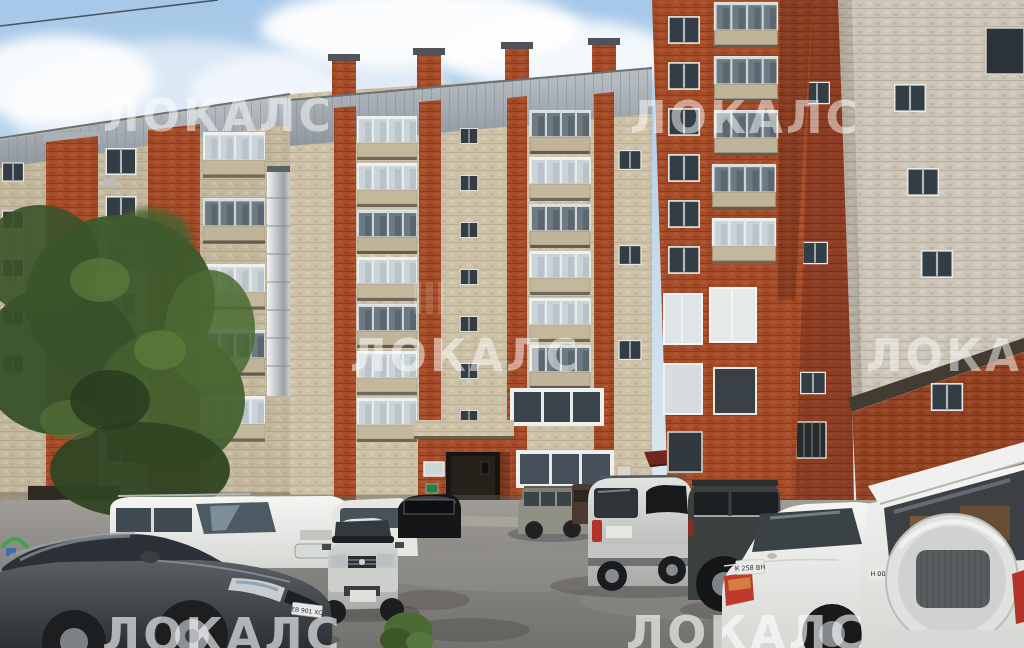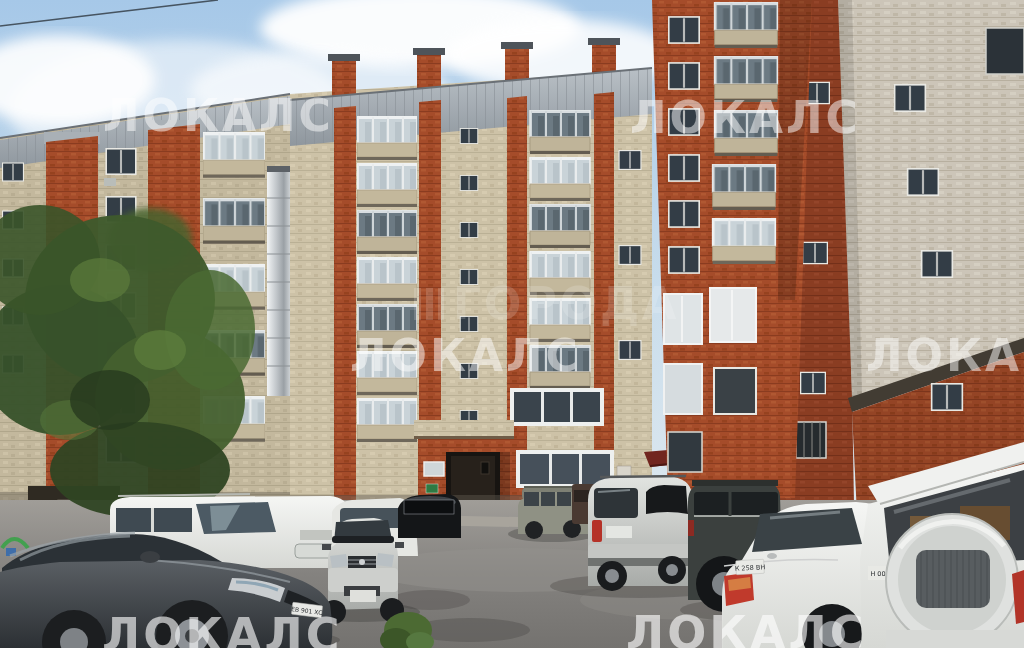--- a/index.html
+++ b/index.html
@@ -494,16 +494,15 @@
         <span>ЛОКАЛС</span>
       </div>
       <div class="wm" style="left: 102px; top: 612px; font-size: 46px; opacity: 0.62;">
         <span>ЛОКАЛС</span>
       </div>
       <div class="wm" style="left: 626px; top: 610px; font-size: 46px; opacity: 0.62;">
         <span>ЛОКАЛС</span>
       </div>
       <div class="wm" style="left: 414px; top: 282px; font-size: 44px; opacity: 0.16;">
         <span class="wm-icon"></span>
-        <span>ГОРОДА</span>
       </div>
     </div>
 </div>
 
 </body></html>

